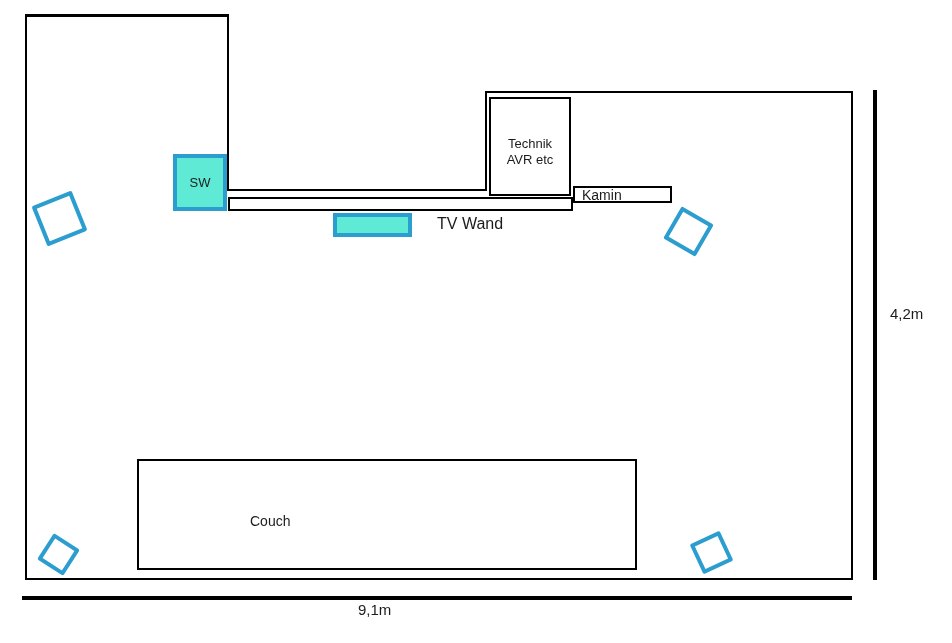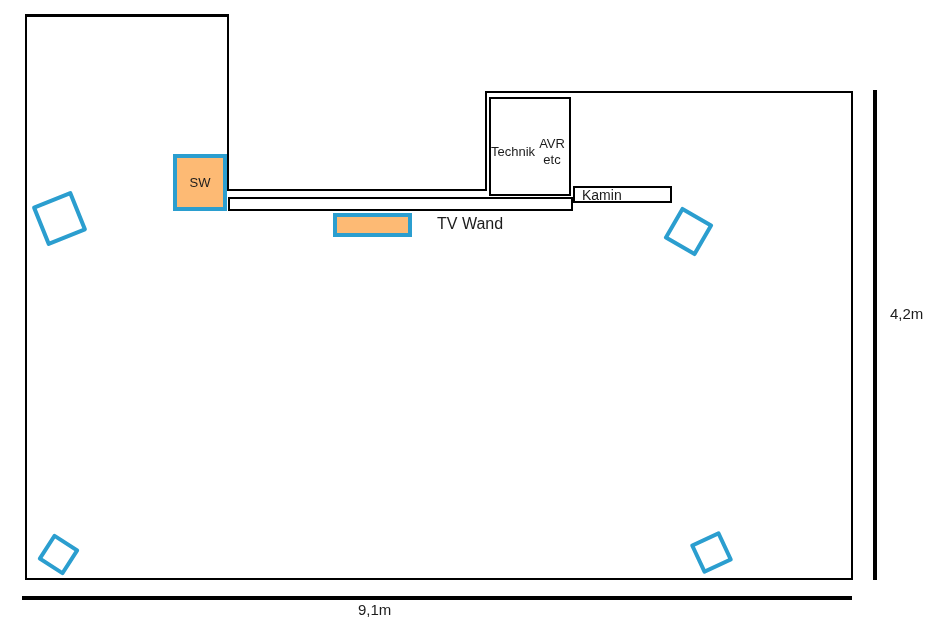--- a/index.html
+++ b/index.html
@@ -14,41 +14,41 @@
   }
   .wall { position: absolute; background: var(--ink); }
   .box {
     position: absolute;
     background: #ffffff;
     border: 2px solid var(--ink);
     box-sizing: border-box;
   }
   .bluebox {
     position: absolute;
-    background: #fdba74;
+    background: #5eead4;
     border: 4px solid var(--accent);
     box-sizing: border-box;
   }
   .speaker {
     position: absolute;
     background: transparent;
     border: 4px solid var(--accent);
     box-sizing: border-box;
     border-radius: 2px;
   }
   .label {
     position: absolute;
     color: #1c1c1c;
     font-size: 16px;
     line-height: 16px;
     white-space: nowrap;
   }
   .technik-box {
     left: 489px; top: 97px; width: 82px; height: 99px;
-    display: flex; align-items: center; justify-content: center;
+    display: flex; flex-direction: column; align-items: center; justify-content: center;
     padding-top: 10px;
     font-size: 13px; line-height: 16px; color: #1c1c1c; text-align: center;
   }
   .kamin-box {
     left: 573px; top: 186px; width: 99px; height: 17px;
     display: flex; align-items: center;
     padding-left: 7px;
     font-size: 14px; color: #1c1c1c;
   }
   .couch-box { left: 137px; top: 459px; width: 500px; height: 111px; }
@@ -84,20 +84,23 @@
 
   <div class="box technik-box">
     <span>Technik</span>
     <span>AVR etc</span>
   </div>
 
   <div class="box kamin-box">
     <span>Kamin</span>
   </div>
 
+  <div class="box couch-box">
+    <span class="couch-label">Couch</span>
+  </div>
 
   <div class="bluebox sw-box">
     <span>SW</span>
   </div>
 
   <div class="bluebox" style="left:333px; top:213px; width:79px; height:24px;"></div>
 
   <div class="speaker" style="left:38px;  top:197px; width:43px; height:43px; transform:rotate(-22deg);"></div>
   <div class="speaker" style="left:670px; top:213px; width:37px; height:37px; transform:rotate(30deg);"></div>
   <div class="speaker" style="left:43px;  top:539px; width:31px; height:31px; transform:rotate(33deg);"></div>

